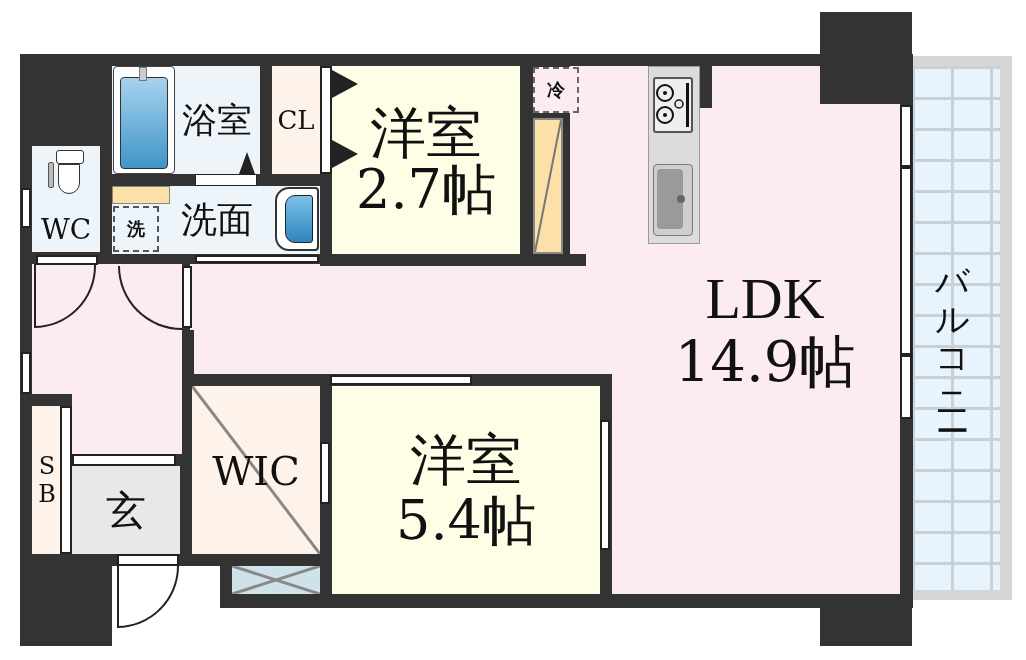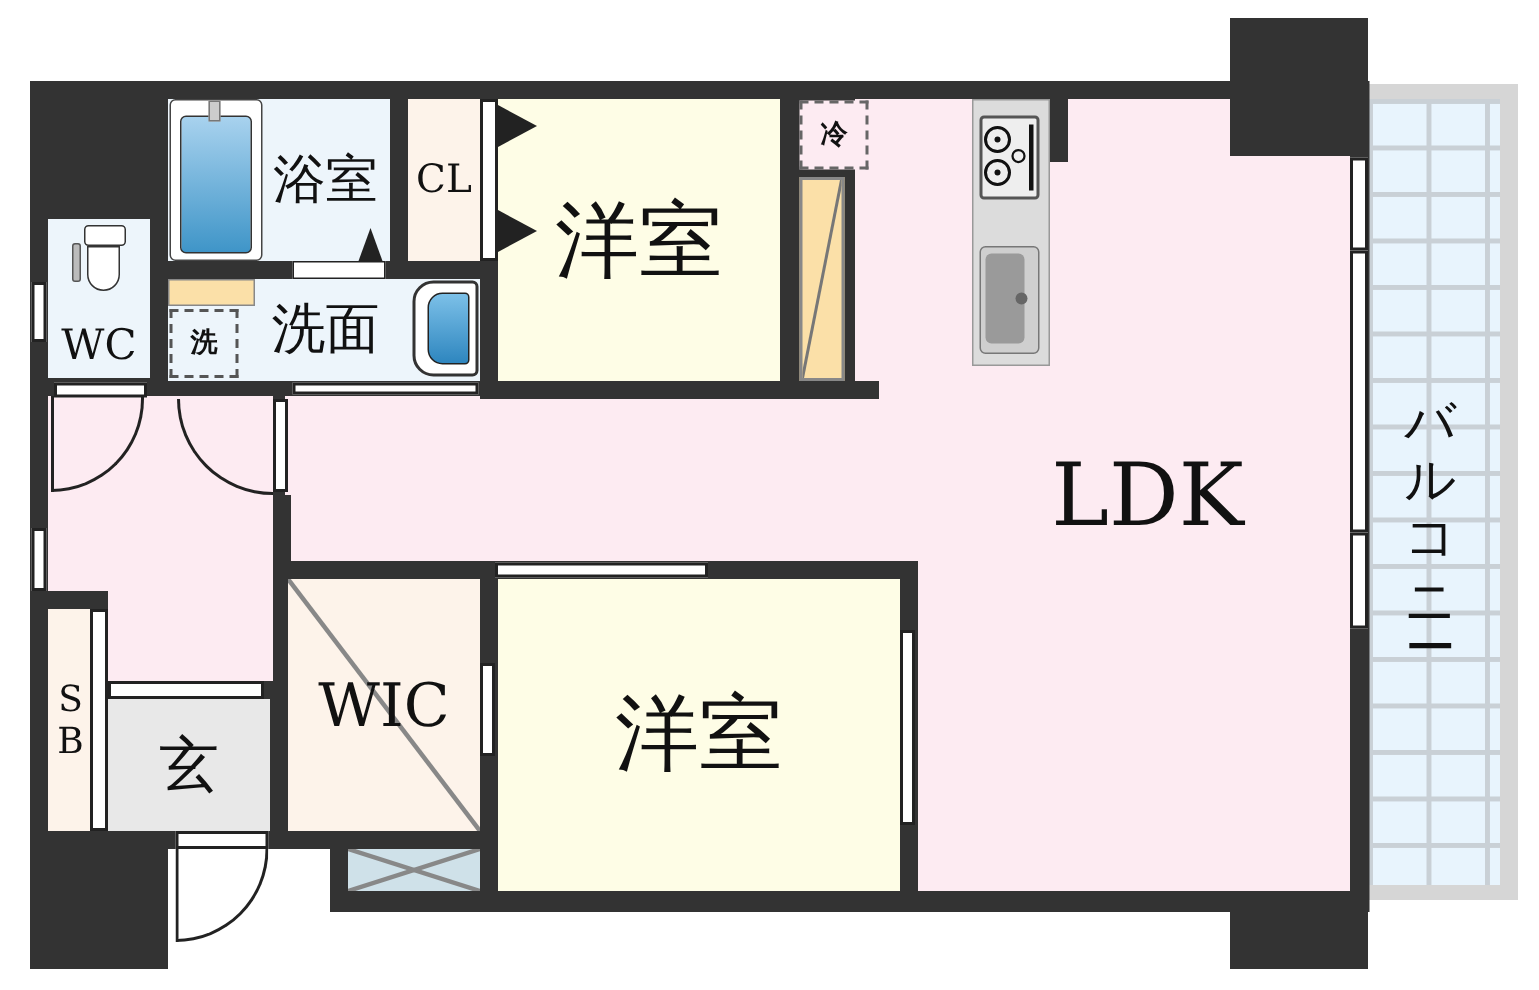--- a/index.html
+++ b/index.html
@@ -35,21 +35,22 @@
 <div class="abs" style="left:112px;top:566px;width:108px;height:94px;background:#fff;"></div>
 
 <div class="abs pink" style="left:612px;top:66px;width:288px;height:528px;"></div>
 <div class="abs pink" style="left:570px;top:66px;width:250px;height:40px;"></div>
 <div class="abs" style="left:820px;top:66px;width:80px;height:38px;background:#333;"></div>
 <div class="abs pink" style="left:190px;top:264px;width:430px;height:110px;"></div>
 <div class="abs pink" style="left:32px;top:264px;width:150px;height:190px;"></div>
 <div class="abs pink" style="left:570px;top:66px;width:60px;height:198px;"></div>
 
 <div class="abs room" style="left:640px;top:260px;width:250px;height:140px;">
-  <div class="lbl" style="font-size:58px;">LDK</div>
+  <div class="lbl" style="font-size:58px;font-family:Liberation Serif, serif;">LDK</div>
+  <div class="lbl" style="font-size:56px;margin-top:6px;">14.9帖</div>
 </div>
 
 <div class="abs" style="left:648px;top:66px;width:52px;height:178px;background:#dcdcdc;border:1px solid #999;"></div>
 <div class="abs" style="left:653px;top:77px;width:40px;height:56px;background:#eee;border:2px solid #555;border-radius:3px;">
   <svg width="36" height="52" viewBox="0 0 36 52">
     <circle cx="10" cy="14" r="8" fill="none" stroke="#111" stroke-width="2"></circle>
       <circle cx="10" cy="14" r="2" fill="#111"></circle>
     <circle cx="10" cy="36" r="8" fill="none" stroke="#111" stroke-width="2"></circle>
       <circle cx="10" cy="36" r="2" fill="#111"></circle>
     <circle cx="24" cy="25" r="4" fill="none" stroke="#111" stroke-width="1.5"></circle>
@@ -98,20 +99,21 @@
 <div class="abs room" style="left:172px;top:200px;width:90px;height:40px;">
   <div class="lbl" style="font-size:36px;">洗面</div>
 </div>
 <div class="abs" style="left:275px;top:187px;width:44px;height:64px;background:#fff;border:2px solid #333;border-radius:14px 4px 4px 14px;">
   <div class="abs" style="left:8px;top:6px;width:28px;height:48px;background:linear-gradient(180deg,#7cc0e8,#2e86bf);border:1px solid #222;border-radius:10px 3px 3px 10px;"></div>
 </div>
 
 <div class="abs cream" style="left:332px;top:66px;width:188px;height:188px;"></div>
 <div class="abs room" style="left:332px;top:86px;width:188px;height:150px;">
   <div class="lbl" style="font-size:56px;">洋室</div>
+  <div class="lbl" style="font-size:54px;margin-top:2px;">2.7帖</div>
 </div>
 <div class="abs" style="left:332px;top:70px;width:0;height:0;border-top:14px solid transparent;border-bottom:14px solid transparent;border-left:26px solid #222;"></div>
 <div class="abs" style="left:332px;top:140px;width:0;height:0;border-top:14px solid transparent;border-bottom:14px solid transparent;border-left:26px solid #222;"></div>
 
 <div class="abs room" style="left:533px;top:67px;width:46px;height:46px;border:2px dashed #666;background:#fdebf2;">
   <div class="lbl" style="font-size:18px;font-weight:bold;">冷</div>
 </div>
 <div class="abs" style="left:533px;top:118px;width:30px;height:136px;background:#fbe0a8;border:2px solid #888;">
   <svg width="26" height="132" viewBox="0 0 26 132" style="position:absolute;left:0;top:0;">
       <line x1="26" y1="0" x2="0" y2="132" stroke="#777" stroke-width="2"></line>
@@ -157,19 +159,20 @@
 
 <div class="abs" style="left:232px;top:566px;width:88px;height:28px;background:#cfe1e9;"></div>
 <svg class="abs" width="88" height="28" style="left:232px;top:566px;">
     <line x1="0" y1="0" x2="88" y2="28" stroke="#888" stroke-width="3"></line>
     <line x1="88" y1="0" x2="0" y2="28" stroke="#888" stroke-width="3"></line>
   </svg>
 
 <div class="abs cream" style="left:332px;top:386px;width:268px;height:208px;"></div>
 <div class="abs room" style="left:332px;top:415px;width:268px;height:150px;">
   <div class="lbl" style="font-size:56px;">洋室</div>
+  <div class="lbl" style="font-size:54px;margin-top:6px;">5.4帖</div>
 </div>
 <div class="abs win" style="left:330px;top:375px;width:142px;height:10px;"></div>
 <div class="abs win" style="left:600px;top:420px;width:10px;height:130px;"></div>
 
 <div class="abs win" style="left:900px;top:105px;width:12px;height:62px;"></div>
 <div class="abs win" style="left:900px;top:167px;width:12px;height:188px;"></div>
 <div class="abs win" style="left:900px;top:355px;width:12px;height:64px;"></div>
 
 </body></html>

